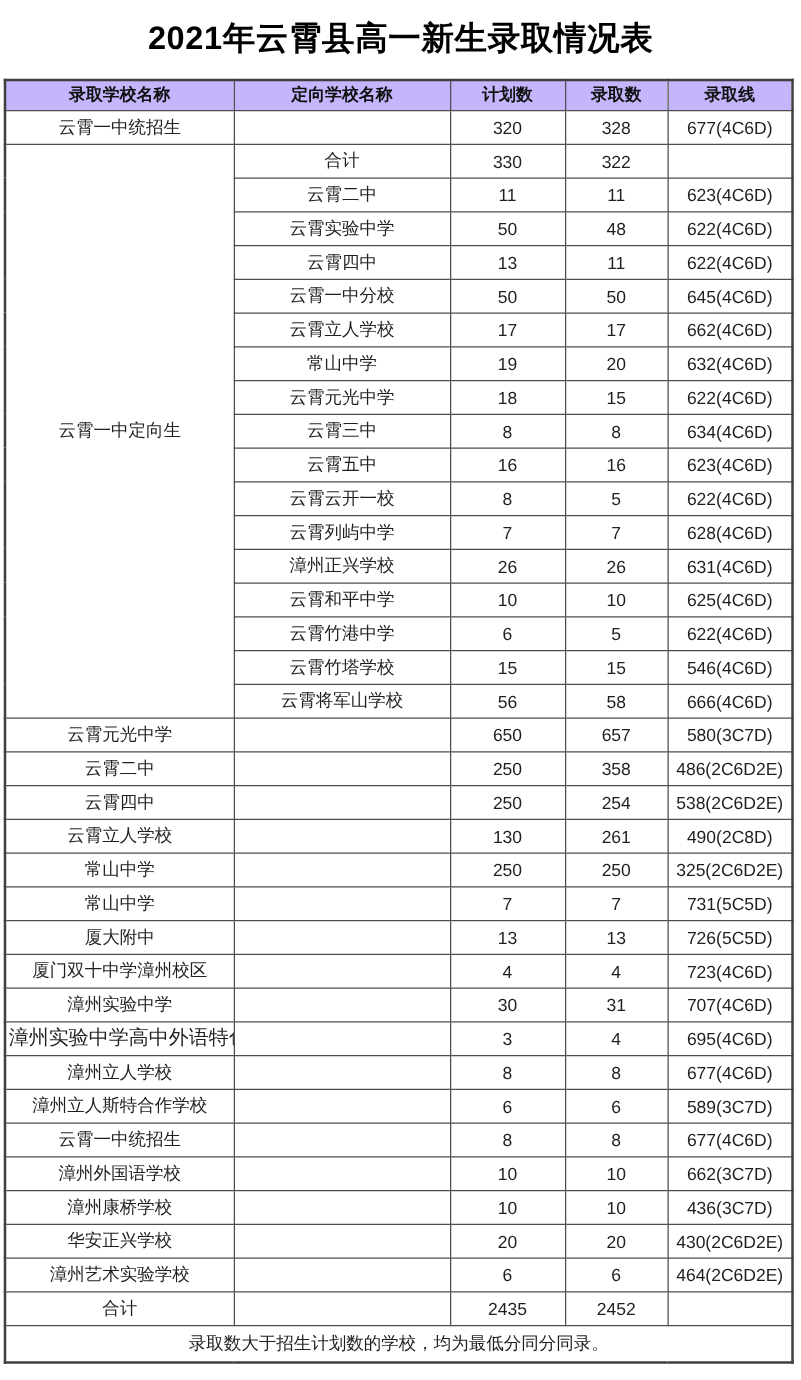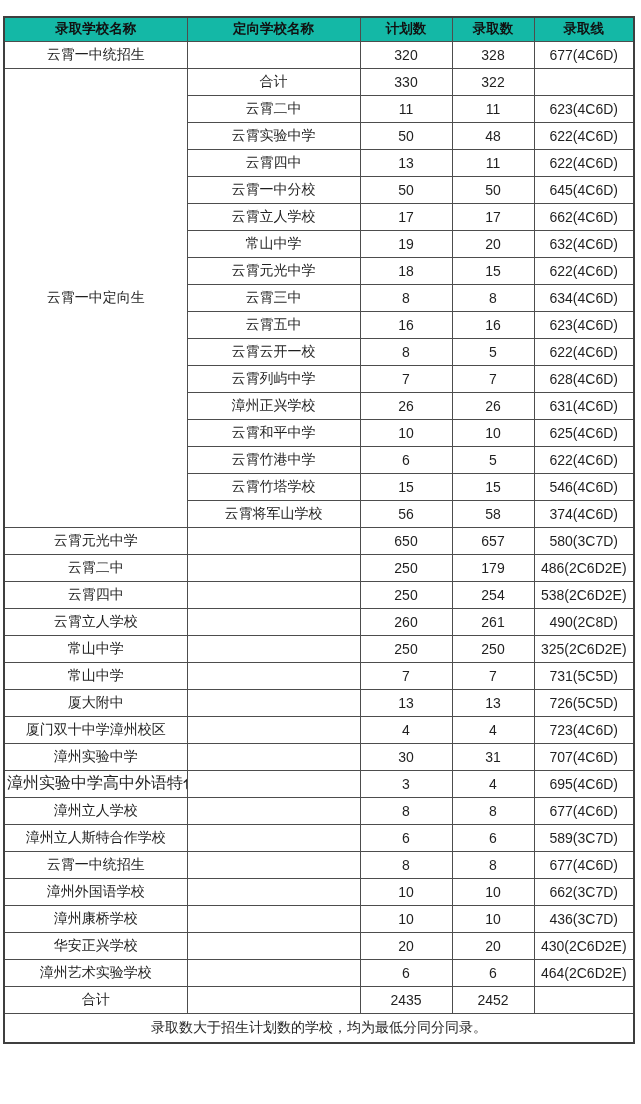--- a/index.html
+++ b/index.html
@@ -35,21 +35,21 @@
   .admission-table th, .admission-table td {
     border: 1px solid #4d4d4d;
     text-align: center;
     vertical-align: middle;
     padding: 0 2px;
     overflow: hidden;
     white-space: nowrap;
     box-sizing: border-box;
   }
   .admission-table th {
-    background: #14b8a6;
+    background: #c4b5fd;
     font-size: 13.5px;
     font-weight: bold;
     height: 24px;
     color: #111111;
   }
   .admission-table td {
     font-size: 14px;
     height: 27px;
     background: #ffffff;
     color: #1f1f1f;
@@ -60,20 +60,21 @@
   }
   .admission-table tr.footer-row td {
     height: 30px;
     font-size: 14px;
   }
 </style>
 </head>
 <body>
 
 <div class="page">
+  <div class="page-title">2021年云霄县高一新生录取情况表</div>
 
   <table class="admission-table">
     <colgroup>
       <col style="width:183px">
       <col style="width:173px">
       <col style="width:92px">
       <col style="width:82px">
       <col style="width:100px">
     </colgroup>
     <thead>
@@ -187,47 +188,47 @@
         <tr>
           <td>云霄竹塔学校</td>
           <td>15</td>
           <td>15</td>
           <td>546(4C6D)</td>
         </tr>
         <tr>
           <td>云霄将军山学校</td>
           <td>56</td>
           <td>58</td>
-          <td>374(4C6D)</td>
+          <td>666(4C6D)</td>
         </tr>
         <tr>
           <td>云霄元光中学</td>
           <td></td>
           <td>650</td>
           <td>657</td>
           <td>580(3C7D)</td>
         </tr>
         <tr>
           <td>云霄二中</td>
           <td></td>
           <td>250</td>
-          <td>179</td>
+          <td>358</td>
           <td>486(2C6D2E)</td>
         </tr>
         <tr>
           <td>云霄四中</td>
           <td></td>
           <td>250</td>
           <td>254</td>
           <td>538(2C6D2E)</td>
         </tr>
         <tr>
           <td>云霄立人学校</td>
           <td></td>
-          <td>260</td>
+          <td>130</td>
           <td>261</td>
           <td>490(2C8D)</td>
         </tr>
         <tr>
           <td>常山中学</td>
           <td></td>
           <td>250</td>
           <td>250</td>
           <td>325(2C6D2E)</td>
         </tr>

